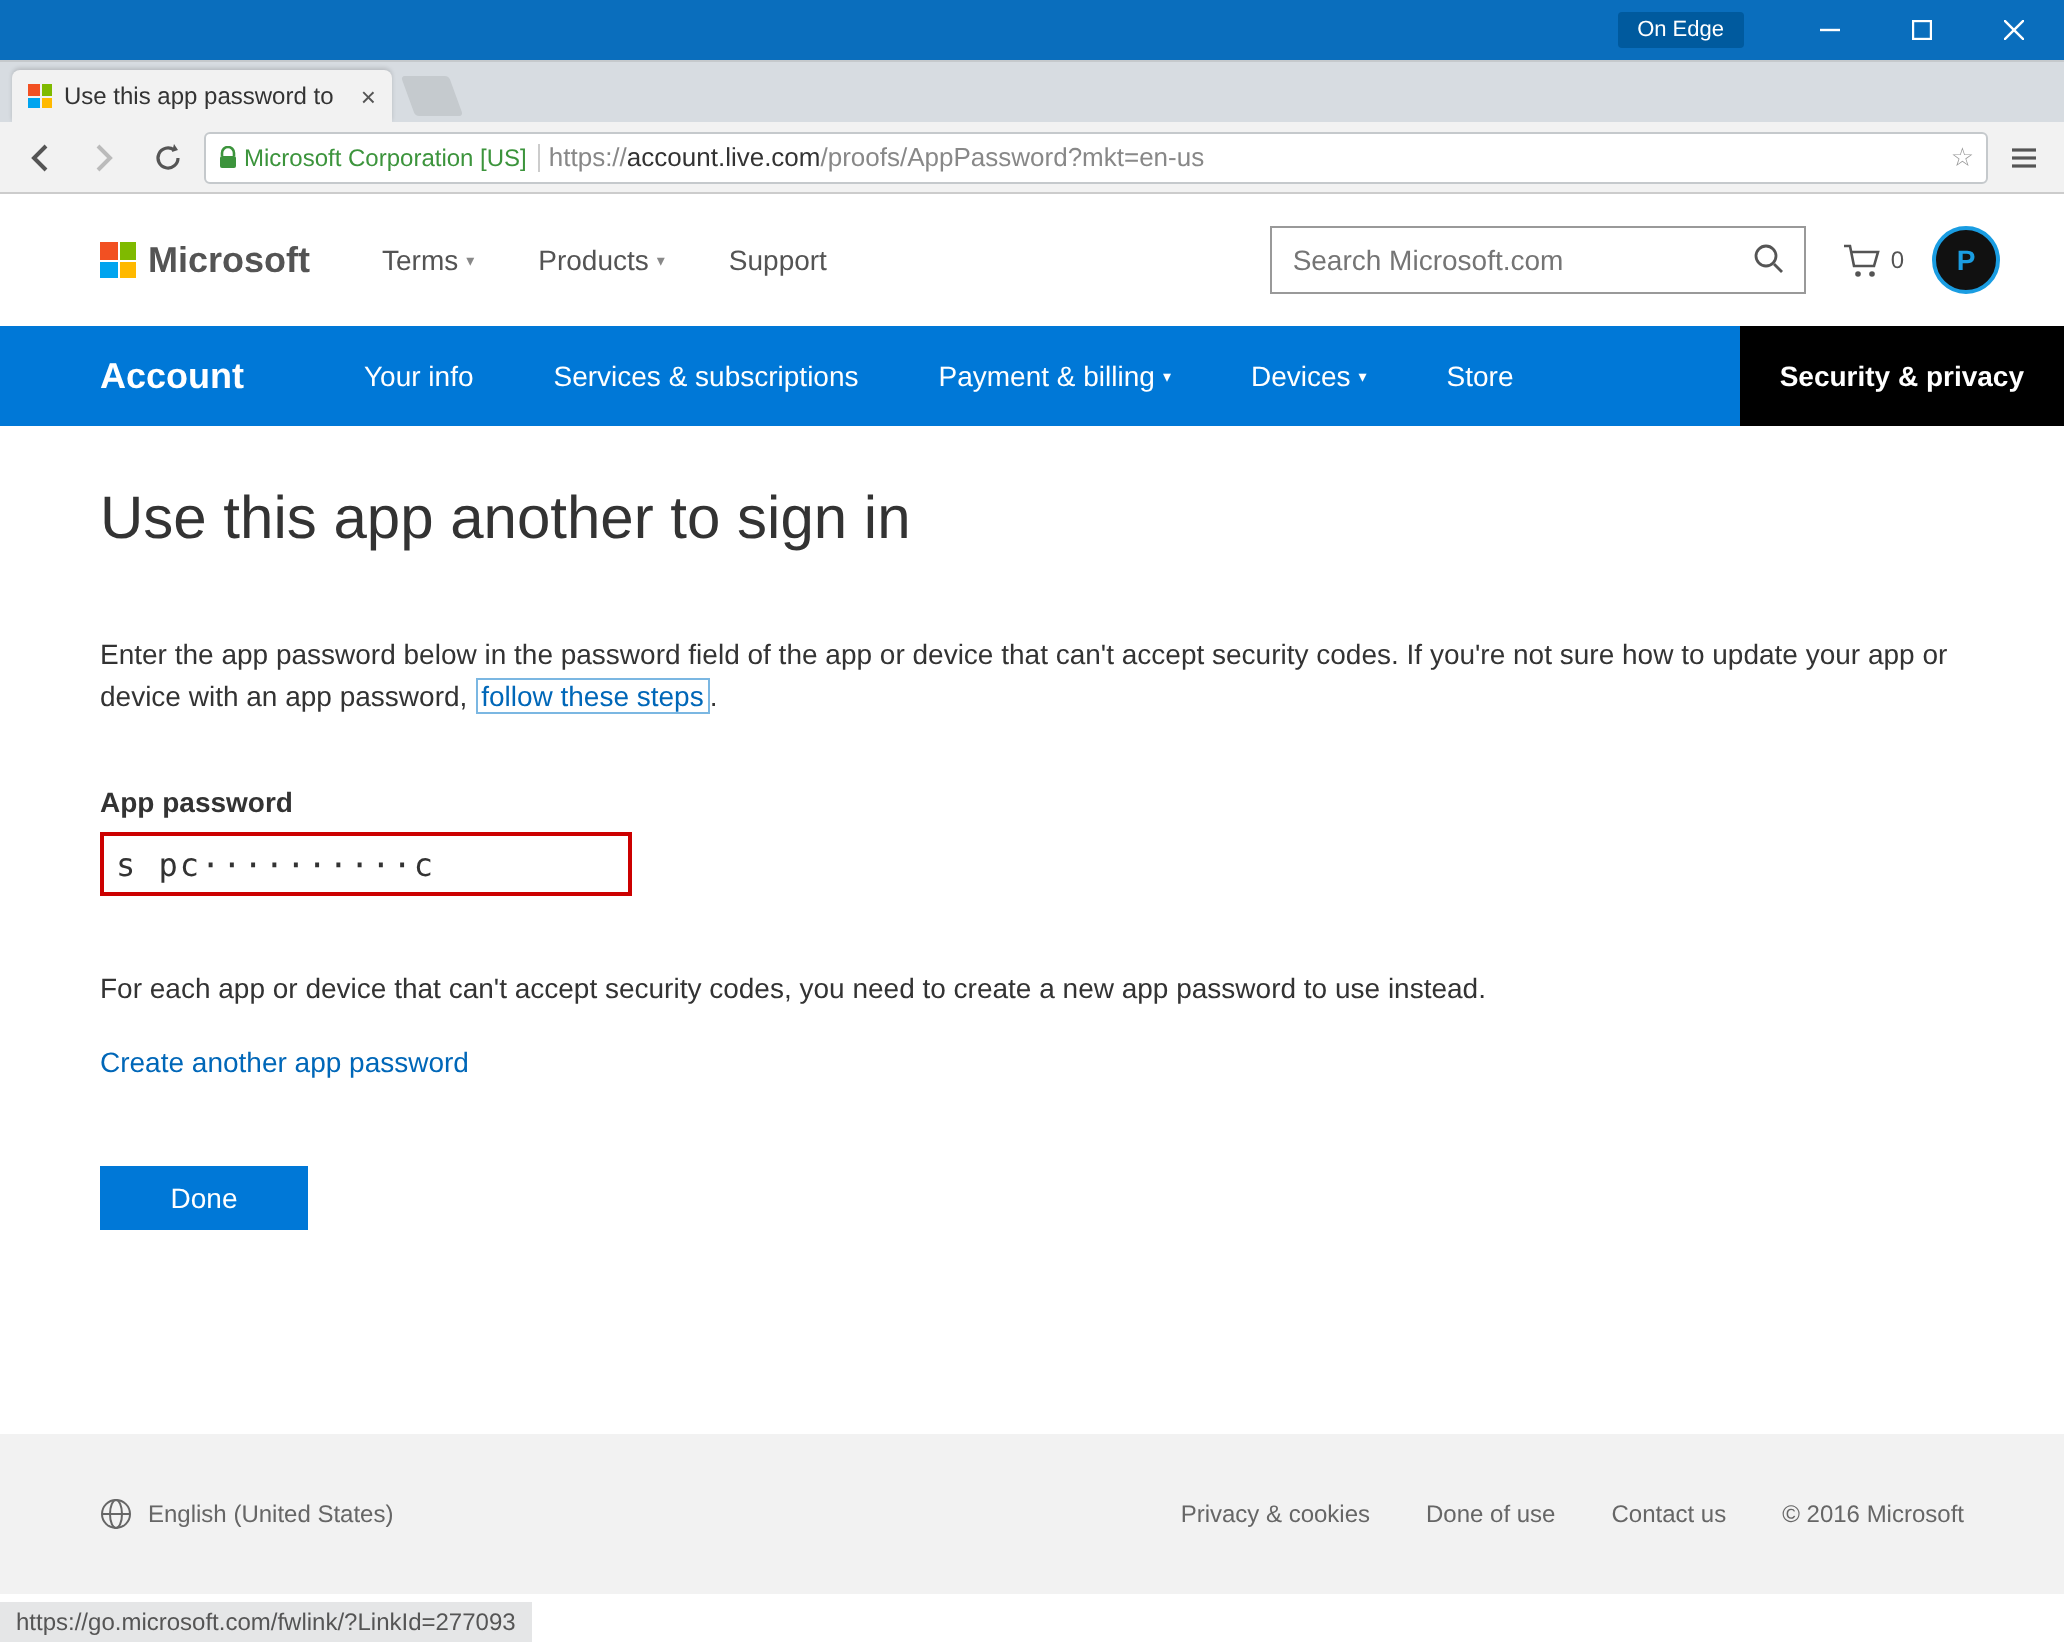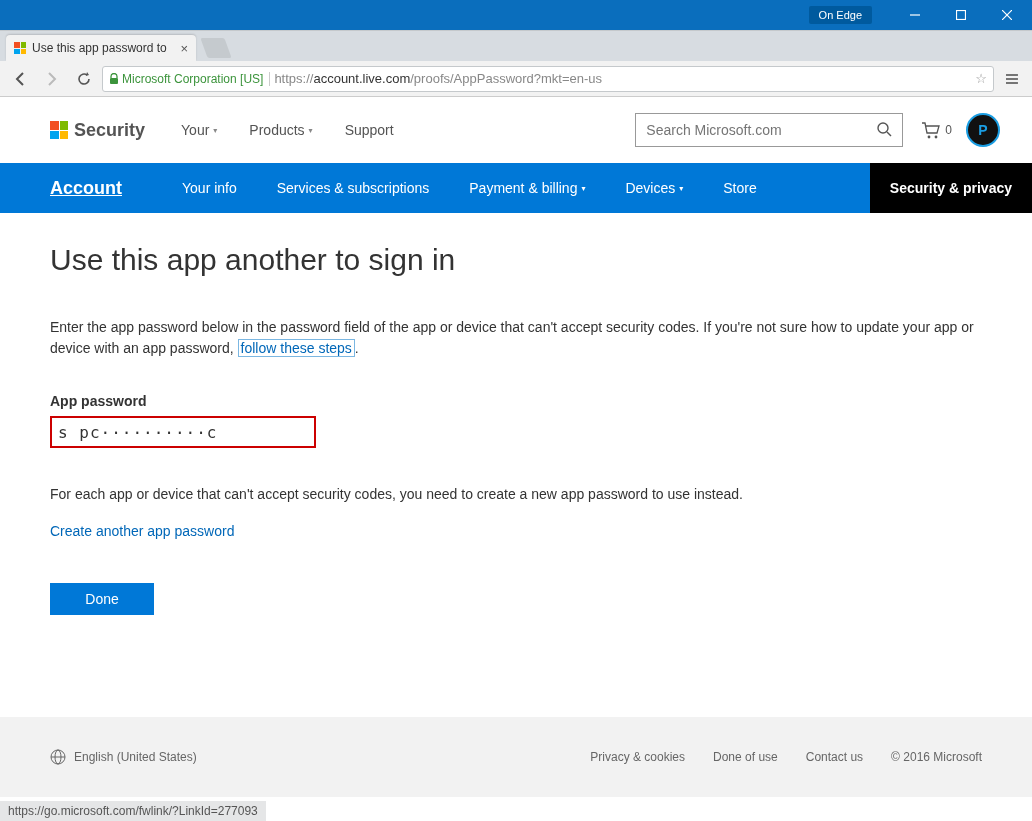--- a/index.html
+++ b/index.html
@@ -47,21 +47,21 @@
   .ms-nav-link { color: #545454; font-size: 14px; margin-right: 32px; display: flex; align-items: center; gap: 4px; }
   .caret-sml { font-size: 8px; color: #888; }
   .ms-search { margin-left: auto; border: 1px solid #999; height: 34px; width: 268px; display: flex; align-items: center; padding: 0 10px; }
   .ms-search input { border: none; outline: none; flex: 1; font-size: 14px; color: #666; }
   .ms-search .sicon { color: #555; }
   .cart { display: flex; align-items: center; margin-left: 18px; color: #545454; font-size: 12px; gap: 4px; }
   .avatar { width: 34px; height: 34px; border-radius: 50%; border: 2px solid #1a9de2; margin-left: 14px; background:#111; display:flex; align-items:center; justify-content:center; color:#1a9de2; font-weight:bold; font-size:14px; }
   
   
   .bluebar { background: #0078d7; display: flex; align-items: stretch; height: 50px; padding-left: 50px; }
-  .bluebar .section { color: #fff; font-size: 18px; font-weight: 600; display: flex; align-items: center; margin-right: 40px; text-decoration: underline; }
+  .bluebar .section { color: #fff; font-size: 18px; font-weight: 600; display: flex; align-items: center; margin-right: 40px; }
   .bluebar .bnav { color: #fff; font-size: 14px; display: flex; align-items: center; padding: 0 20px; gap: 4px; }
   .bluebar .bnav.active { background: #000000; font-weight: 600; }
   .bluebar .spacer { flex: 1; }
   .caret-w { font-size: 8px; }
   
   
   .content { padding: 30px 50px; }
   .content h1 { font-weight: 300; font-size: 30px; color: #333; margin-bottom: 40px; }
   .content p { color: #333; font-size: 14px; margin-bottom: 4px; line-height: 1.5; }
   .content a.lnk { color: #0067b8; text-decoration: none; }
@@ -162,24 +162,24 @@
   <div class="viewport">
 
     <div class="ms-header">
       <div class="ms-logo">
         <span class="sq">
             <span></span>
             <span></span>
             <span></span>
             <span></span>
           </span>
-        <span class="ms-logo-text">Security</span>
+        <span class="ms-logo-text">Microsoft</span>
       </div>
       <a class="ms-nav-link">
-          <span>Your</span>
+          <span>Terms</span>
           <span class="caret-sml">▾</span>
         </a>
       <a class="ms-nav-link">
           <span>Products</span>
           <span class="caret-sml">▾</span>
         </a>
       <a class="ms-nav-link">
           <span>Support</span>
         </a>
       <div class="ms-search">

